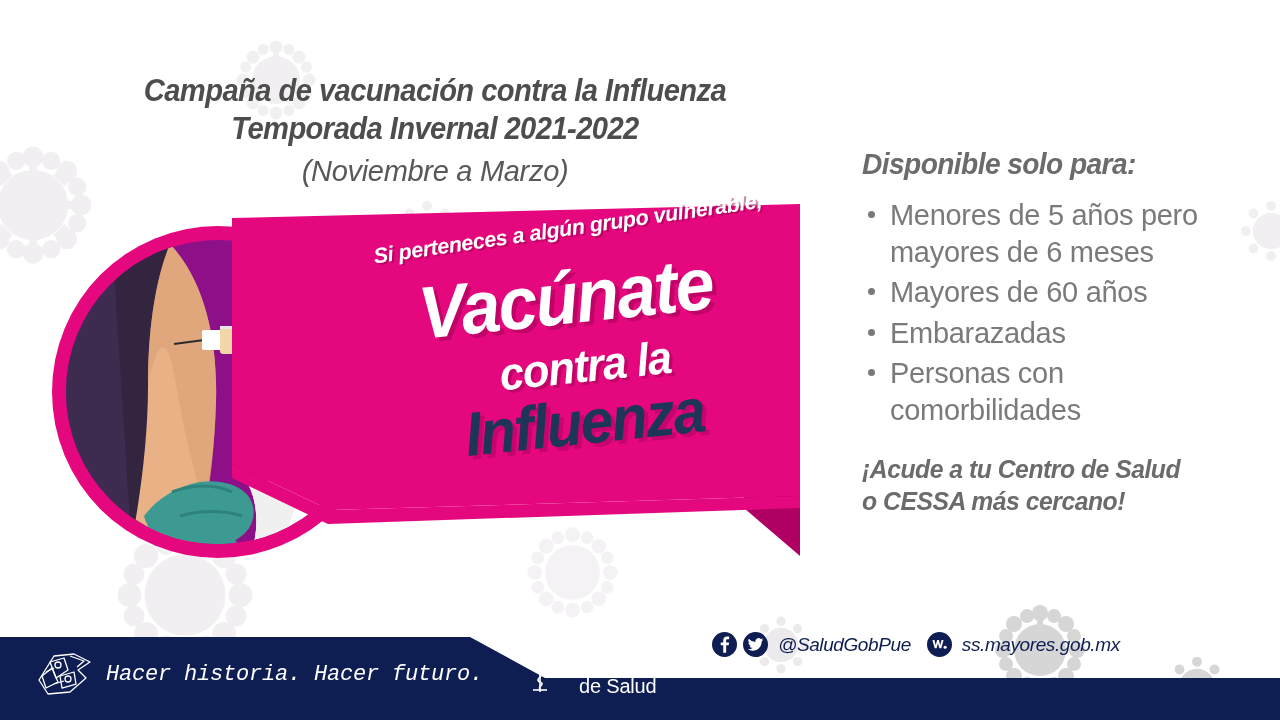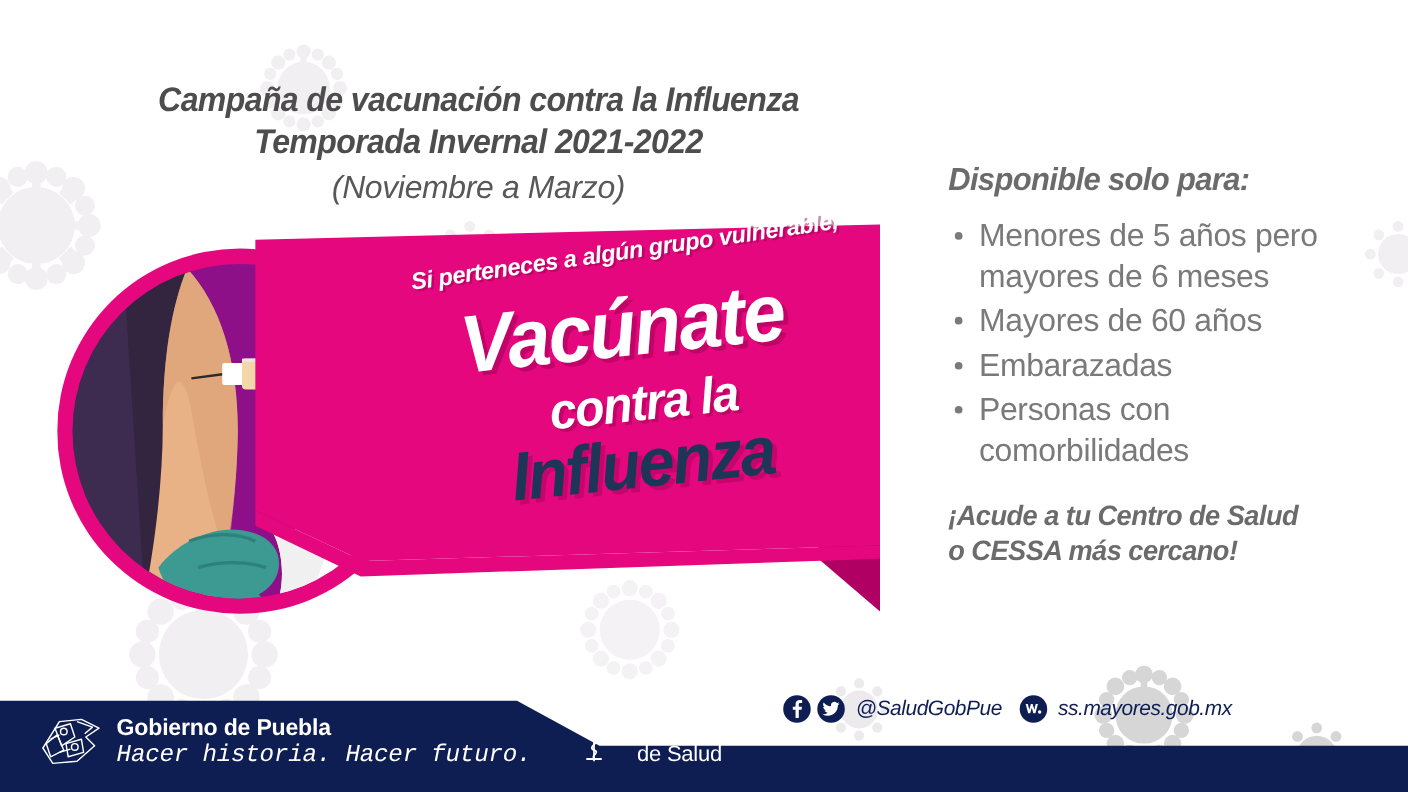--- a/index.html
+++ b/index.html
@@ -647,21 +647,20 @@
           <path d="M8 28 L18 20 L24 34 L12 40 Z"></path>
           <path d="M36 8 L50 13 L43 19"></path>
           <circle cx="24" cy="17" r="3"></circle>
           <circle cx="34" cy="31" r="3"></circle>
           <path d="M20 36 L30 33"></path>
           <path d="M12 24 L20 20"></path>
         </g>
       </svg>
     </span>
     <span class="gob-text">
-      <div class="g1">Gobierno de Puebla</div>
       <div class="g2">Hacer historia. Hacer futuro.</div>
     </span>
 
     <span class="ss-logo">
       <svg width="26" height="46" viewBox="0 0 26 46">
         <g stroke="#ffffff" fill="none" stroke-width="1.6">
           <circle cx="13" cy="5" r="3"></circle>
           <line x1="13" y1="8" x2="13" y2="42"></line>
           <line x1="6" y1="11" x2="20" y2="11"></line>
           <line x1="6" y1="40" x2="20" y2="40"></line>

